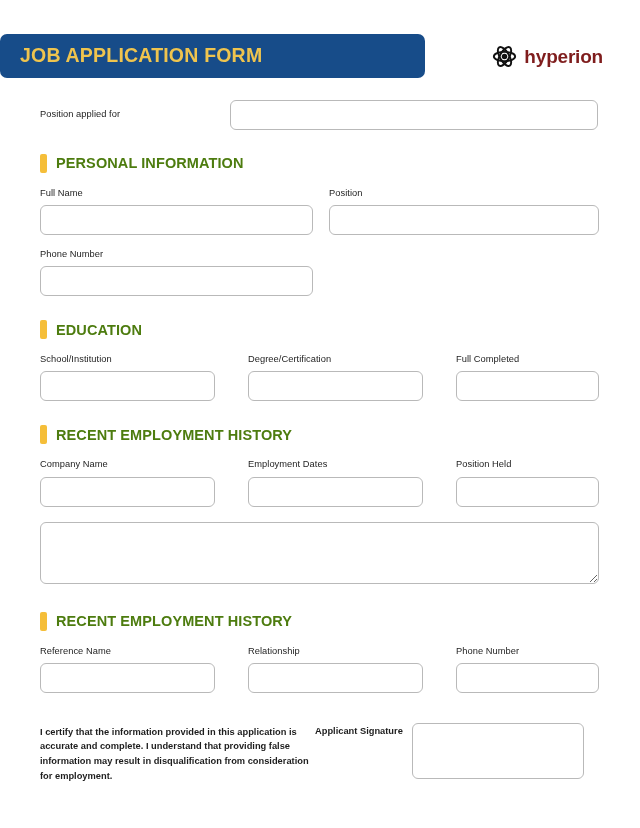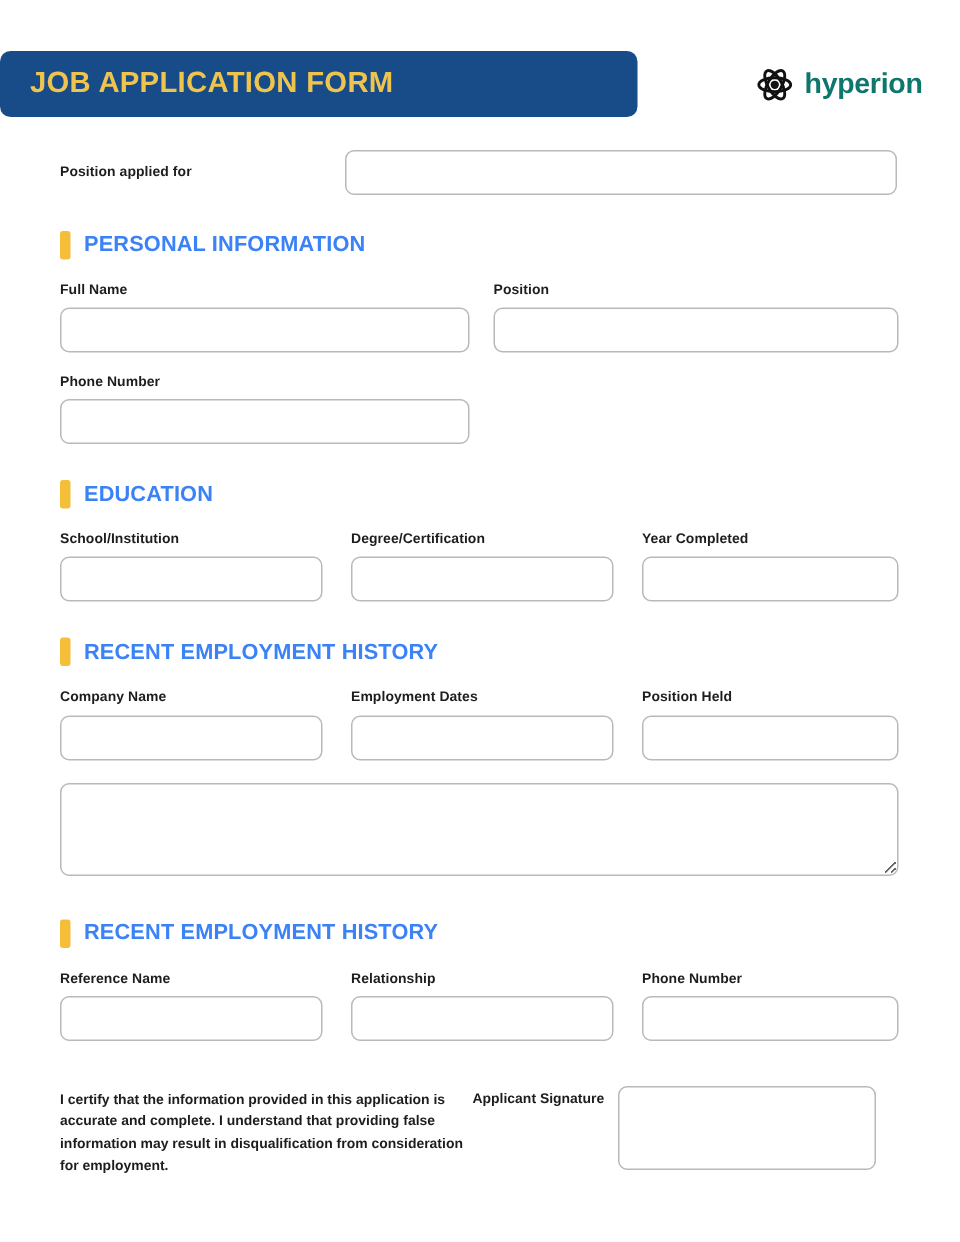--- a/index.html
+++ b/index.html
@@ -23,21 +23,21 @@
     background: #ffffff;
     padding: 0;
   }
 
   
   .header-row {
     position: relative;
     display: flex;
     align-items: center;
     margin: 34px 0 0 0;
-    padding: 0 24px 0 0;
+    padding: 0 36px 0 0;
     height: 44px;
   }
   .title-bar {
     width: 425px;
     height: 44px;
     background: #174c89;
     border-radius: 7px;
     display: flex;
     align-items: center;
     padding-left: 20px;
@@ -59,32 +59,32 @@
   }
   .brand-icon {
     width: 25px;
     height: 25px;
     display: block;
     flex: none;
   }
   .brand-name {
     font-size: 19px;
     font-weight: bold;
-    color: #0f766e;
+    color: #7f1d1d;
     letter-spacing: -0.2px;
     line-height: 1;
   }
 
   
   .content {
     padding: 0 41px 0 40px;
   }
   .field-label {
     font-size: 9.3px;
-    font-weight: bold;
+    font-weight: normal;
     color: #1d1d1d;
     line-height: 1.2;
     margin-bottom: 6px;
     letter-spacing: 0.05px;
   }
   .input-box {
     height: 30px;
     border: 1px solid #b9b9b9;
     border-radius: 6px;
     background: #ffffff;
@@ -115,38 +115,38 @@
     gap: 9px;
   }
   .accent-bar {
     width: 7px;
     height: 19px;
     background: #f5be39;
     border-radius: 2px;
     flex: none;
   }
   .section-title {
-    color: #3b82f6;
+    color: #4d7c0f;
     font-size: 14.5px;
     font-weight: bold;
     letter-spacing: 0.1px;
     line-height: 1;
   }
 
   
   .grid2 {
     display: grid;
     grid-template-columns: 273px 1fr;
     column-gap: 16px;
     row-gap: 0;
   }
   .grid3 {
     display: grid;
     grid-template-columns: 175px 175px 1fr;
-    column-gap: 19px;
+    column-gap: 33px;
   }
   .cell { min-width: 0; }
 
   .mt-sec  { margin-top: 24px; }
   .mt-lbl  { margin-top: 15px; }
   .mt-lbl2 { margin-top: 14px; }
 
   
   .textarea-box {
     height: 62px;
@@ -251,21 +251,21 @@
     <div class="grid3 mt-lbl">
       <div class="cell">
         <div class="field-label">School/Institution</div>
         <input class="input-box" type="text" placeholder="" style="">
       </div>
       <div class="cell">
         <div class="field-label">Degree/Certification</div>
         <input class="input-box" type="text" placeholder="" style="">
       </div>
       <div class="cell">
-        <div class="field-label">Year Completed</div>
+        <div class="field-label">Full Completed</div>
         <input class="input-box" type="text" placeholder="" style="">
       </div>
     </div>
 
     <div class="section-head mt-sec">
       <span class="accent-bar"></span>
       <span class="section-title">RECENT EMPLOYMENT HISTORY</span>
     </div>
 
     <div class="grid3 mt-lbl">

